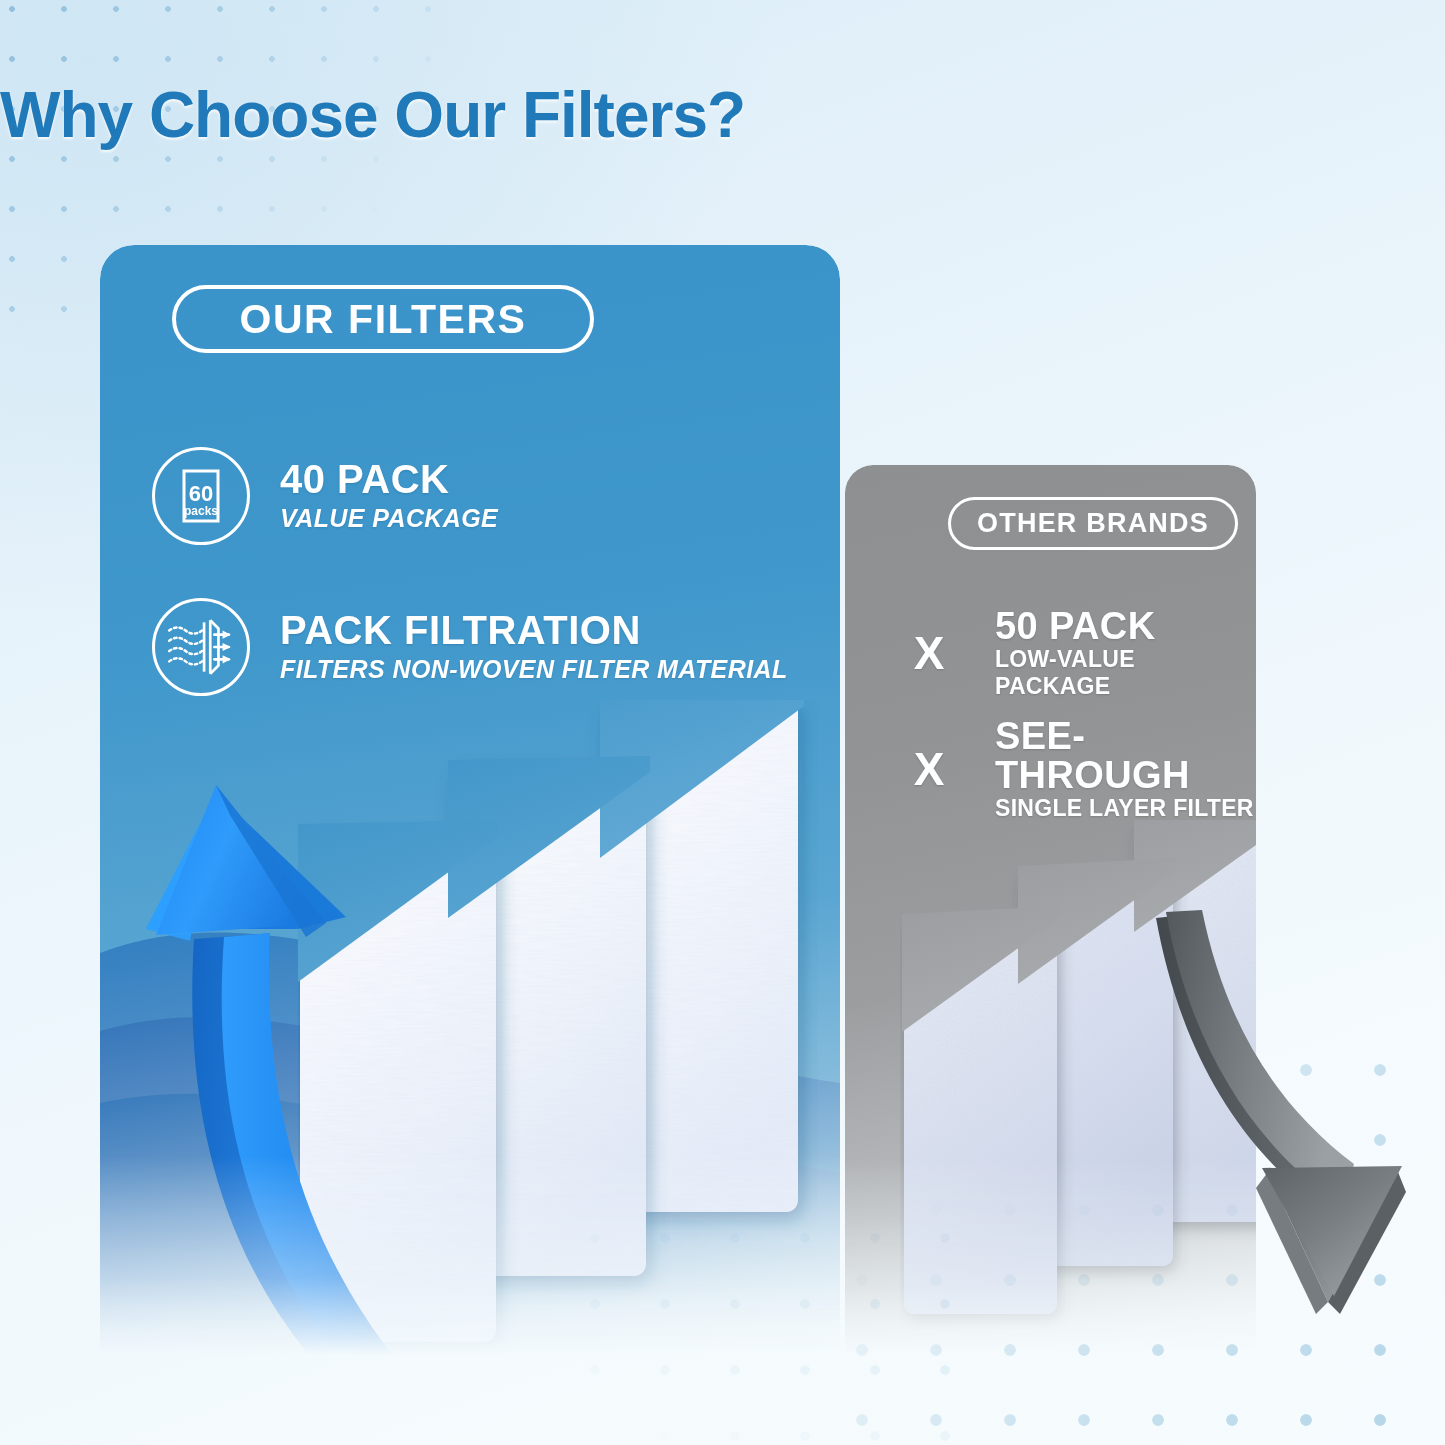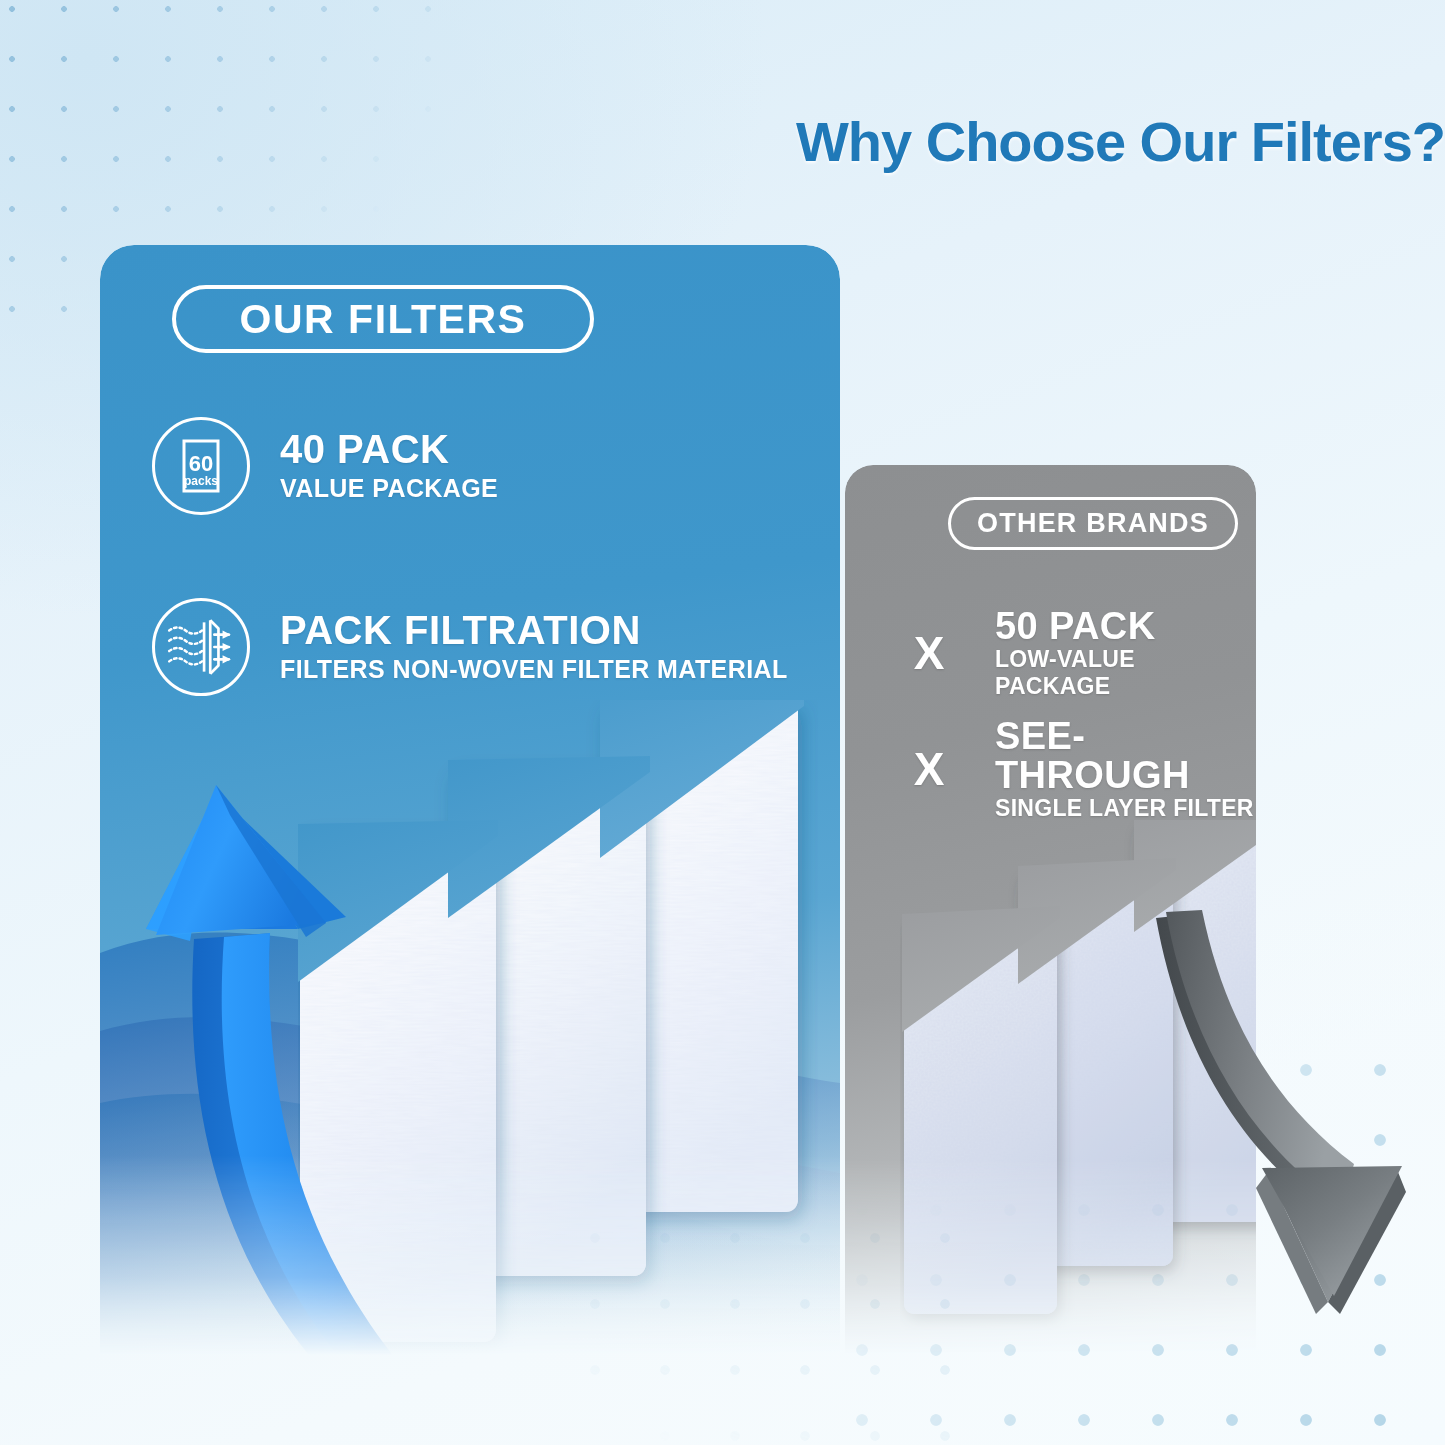--- a/index.html
+++ b/index.html
@@ -40,27 +40,26 @@
     background-image:radial-gradient(circle, #a8cfe4 4.4px, rgba(168,207,228,0) 5.2px);
     background-size:70px 66px;
     -webkit-mask-image:linear-gradient(20deg, rgba(0,0,0,0) 10%, rgba(0,0,0,.55) 70%, rgba(0,0,0,.75) 100%);
     mask-image:linear-gradient(20deg, rgba(0,0,0,0) 10%, rgba(0,0,0,.55) 70%, rgba(0,0,0,.75) 100%);
     opacity:.55;
   }
 
   
   .title{
     position:absolute; left:0; top:78px; width:1445px;
-    text-align:right;
-    font-size:56px; font-weight:bold;
+    text-align:left;
+    font-size:64px; font-weight:bold;
     letter-spacing:-1px;
     color:#2079b8;
     text-shadow:0 2px 3px rgba(255,255,255,.85);
     white-space:nowrap;
-    margin-top:31px;
   }
 
   
   .panel{ position:absolute; overflow:hidden; }
 
   .panel-ours{
     left:100px; top:245px; width:740px; height:1110px;
     border-radius:34px 34px 0 0;
     background:linear-gradient(172deg,#3a93c9 0%,#3f97cb 34%,#5aa6d2 62%,#93c2de 82%,#cfe2ee 93%,#eef5fa 100%);
     -webkit-mask-image:linear-gradient(to bottom, #000 0%, #000 82%, rgba(0,0,0,.55) 93%, rgba(0,0,0,0) 100%);
@@ -107,20 +106,21 @@
     display:flex; align-items:center; justify-content:center;
   }
   .feat-txt{ color:#fff; }
   .feat-h{
     font-size:40px; font-weight:bold; letter-spacing:.5px; line-height:1.02;
     text-shadow:0 1px 2px rgba(20,70,110,.25);
   }
   .feat-s{
     font-size:25px; font-weight:bold; letter-spacing:.4px; margin-top:5px;
     text-shadow:0 1px 2px rgba(20,70,110,.22);
+    font-style:italic;
   }
 
   
   .con{ position:absolute; display:flex; align-items:center; gap:40px; }
   .con-x{
     width:52px; flex:0 0 52px; text-align:center;
     color:#ffffff; font-size:46px; font-weight:bold; line-height:1;
     text-shadow:0 1px 2px rgba(70,70,70,.3);
   }
   .con-h{
@@ -260,21 +260,21 @@
       <path d="M96,20 L206,158 L186,172 L110,50 Z" fill="#1a75d4" opacity=".85"></path>
     </svg>
 
     <div style="position:absolute; left:0; top:0; width:100%; height:100%; pointer-events:none;"></div>
   </div>
 
   <div class="pill pill-ours">
     <span>OUR FILTERS</span>
   </div>
 
-  <div class="feat" style="left:152px; top:417px;justify-content:flex-end;">
+  <div class="feat" style="left:152px; top:447px;justify-content:flex-end;">
     <div class="feat-icon">
       <svg viewBox="0 0 70 70" width="70" height="70">
         <rect x="18" y="10" width="34" height="50" fill="none" stroke="#fff" stroke-width="3"></rect>
         <text x="35" y="40" text-anchor="middle" font-family="Liberation Sans, sans-serif" font-size="22" font-weight="bold" fill="#fff">60</text>
         <text x="35" y="54" text-anchor="middle" font-family="Liberation Sans, sans-serif" font-size="12" font-weight="bold" fill="#fff">packs</text>
       </svg>
     </div>
     <div class="feat-txt">
       <div class="feat-h">40 PACK</div>
       <div class="feat-s">VALUE PACKAGE</div>

